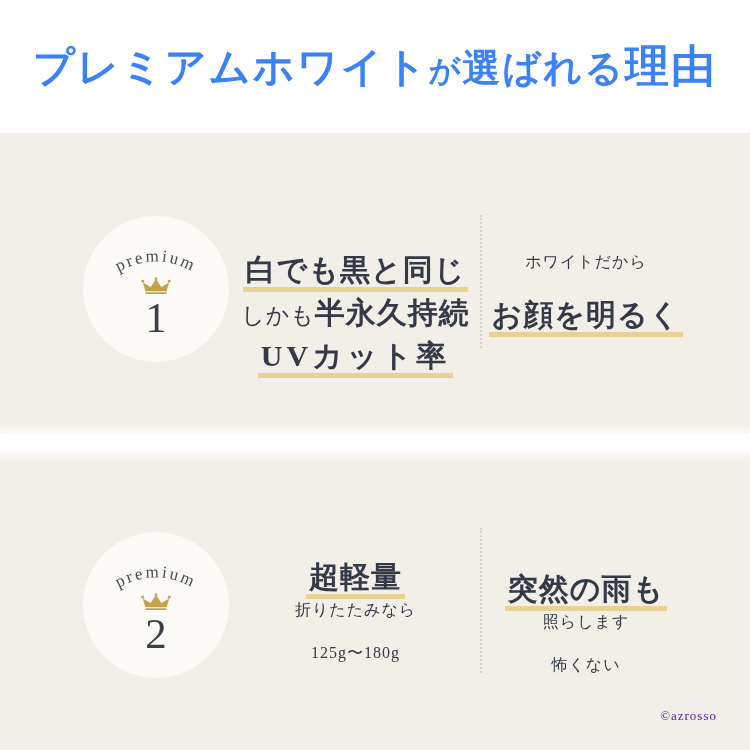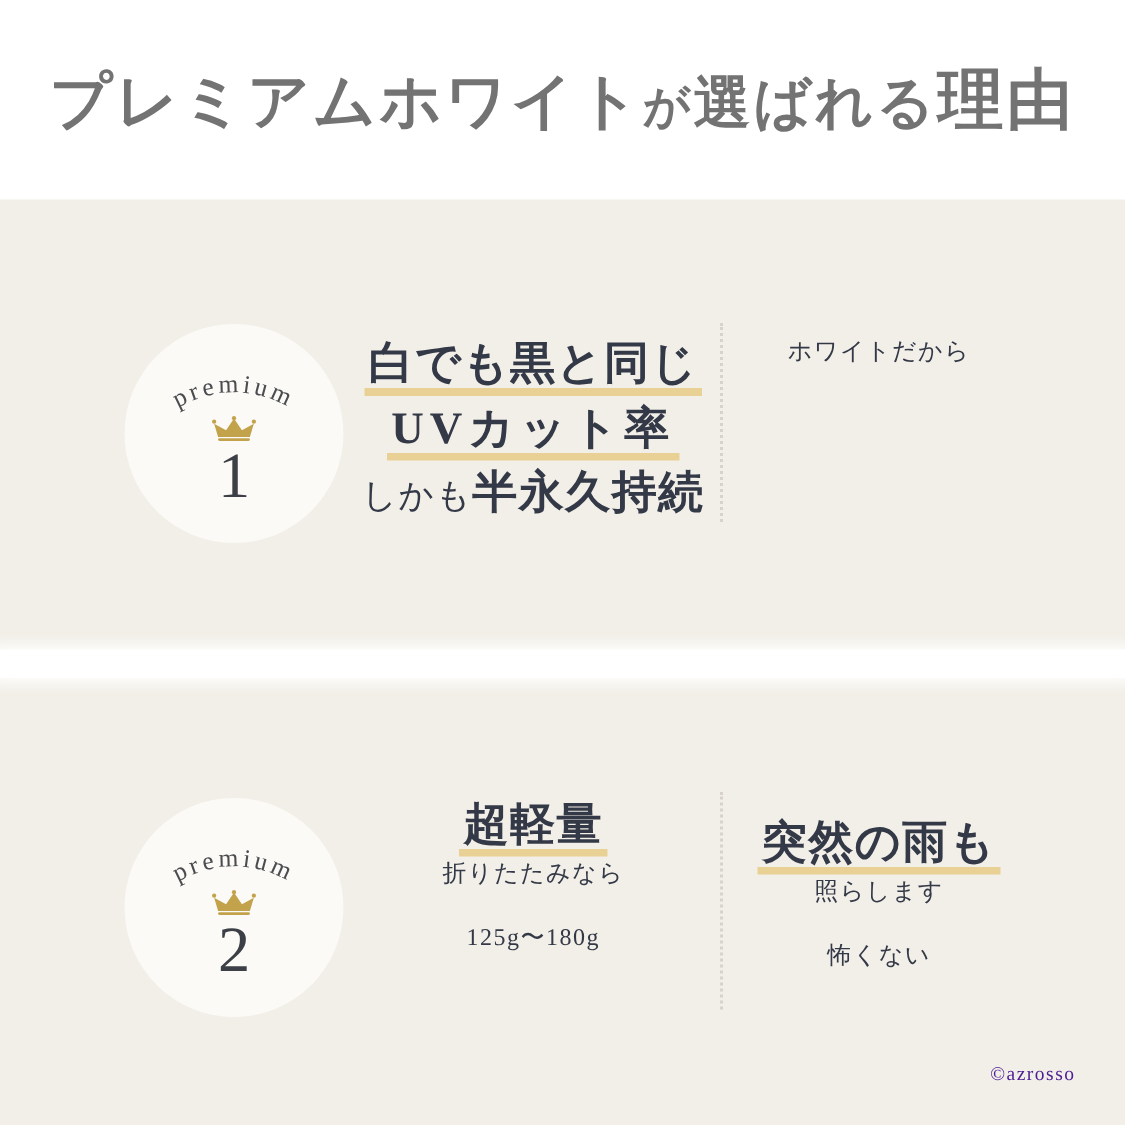--- a/index.html
+++ b/index.html
@@ -8,21 +8,21 @@
     background:#f2efe8;
     font-family:"Liberation Serif","DejaVu Serif",serif;
     color:#343947;
   }
   
   .title-bar{
     position:absolute;top:0;left:0;width:750px;height:133px;
     background:#ffffff;display:flex;align-items:center;justify-content:center;
   }
   .page-title{
-    margin:17px;font-weight:600;color:#737373;letter-spacing:2px;white-space:nowrap;
+    margin:17px;font-weight:600;color:#3b82f6;letter-spacing:2px;white-space:nowrap;
   }
   .page-title .t-lg{font-size:41px;}
   .page-title .t-sm{font-size:31px;}
   .page-title .t-md{font-size:38px;}
   .page-title .t-xl{font-size:44px;}
   
   .band{position:absolute;left:0;width:750px;}
   .band-1{top:133px;height:301px;}
   .band-2{top:452px;height:298px;}
   .white-gap{
@@ -38,21 +38,21 @@
   .badge-arc{display:block;margin-bottom:-6px;}
   .badge-arc text{
     font-family:"Liberation Serif","DejaVu Serif",serif;
     font-size:17px;letter-spacing:2.5px;fill:#4a4c50;
   }
   .crown{display:block;margin:0 0 1px 0;}
   .badge-num{
     font-size:43px;line-height:1;color:#3c4046;font-weight:500;
   }
   
-  .feature,.benefit{position:absolute;text-align:right;}
+  .feature,.benefit{position:absolute;text-align:right;margin-top:28px;}
   .feature{left:233px;width:245px;}
   .benefit{left:488px;width:196px;}
   .line{height:43px;display:flex;align-items:baseline;justify-content:center;}
   .line>span{display:inline-block;}
   .lg{font-size:30px;font-weight:600;letter-spacing:1px;}
   .md{font-size:16px;font-weight:500;letter-spacing:1px;}
   .sm{font-size:23px;font-weight:500;letter-spacing:1px;}
   .spaced{letter-spacing:4px;}
   .hl{
     background-image:linear-gradient(to top,#e9d195 0,#e9d195 5px,transparent 5px);
@@ -96,34 +96,37 @@
           <rect x="5" y="17" width="24" height="2" rx="1"></rect>
         </g>
       </svg>
       <div class="badge-num">1</div>
     </div>
 
     <div class="feature" style="top:89px;">
       <div class="line lg">
           <span class="hl">白でも黒と同じ</span>
         </div>
-      <div class="line lg spaced">
-          <span class="hl">UVカット率</span>
-        </div>
       <div class="line">
           <span class="sm">しかも</span>
           <span class="lg">半永久持続</span>
+        </div>
+      <div class="line lg spaced">
+          <span class="hl">UVカット率</span>
         </div>
     </div>
 
     <div class="v-divider divider-1"></div>
 
     <div class="benefit" style="top:91px;">
       <div class="line md">
           <span>ホワイトだから</span>
+        </div>
+      <div class="line lg">
+          <span class="hl">お顔を明るく</span>
         </div>
     </div>
 
   </section>
 
   <div class="white-gap"></div>
 
   <section class="band band-2">
 
     <div class="badge" style="left:83px;top:80px;">

